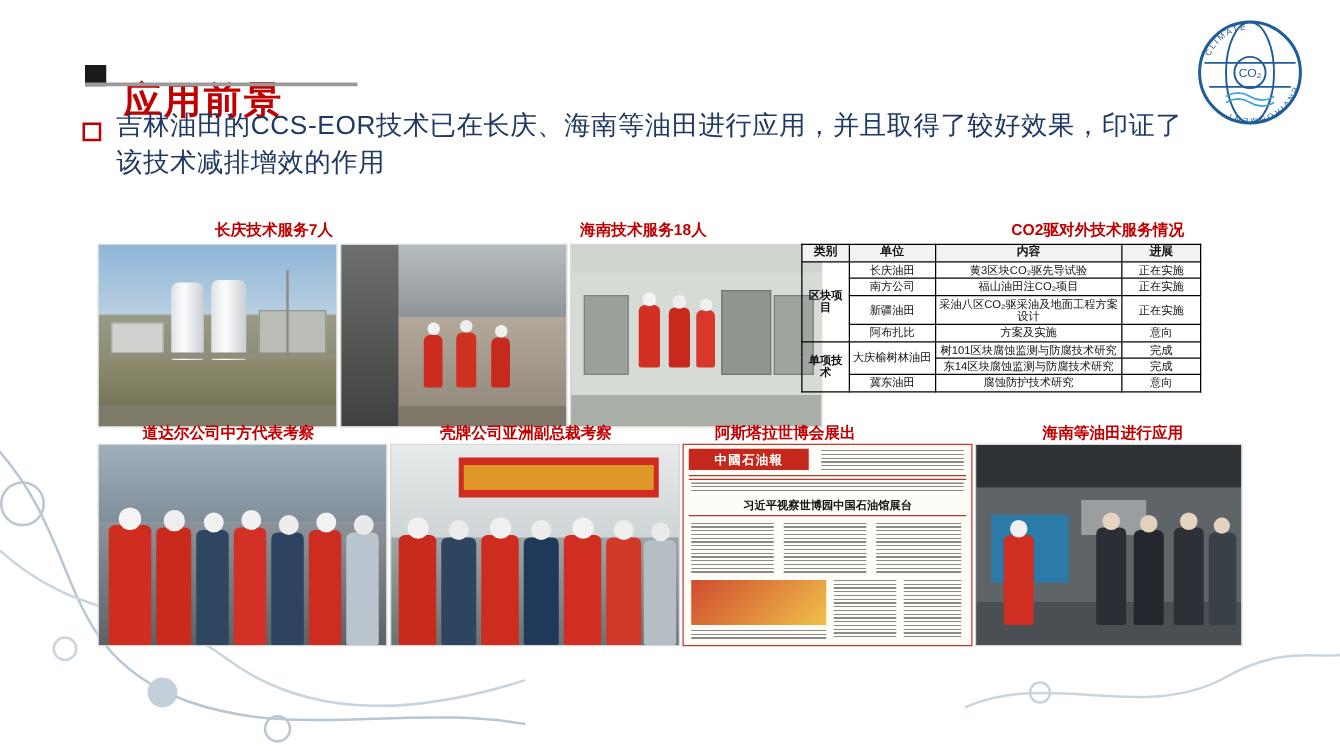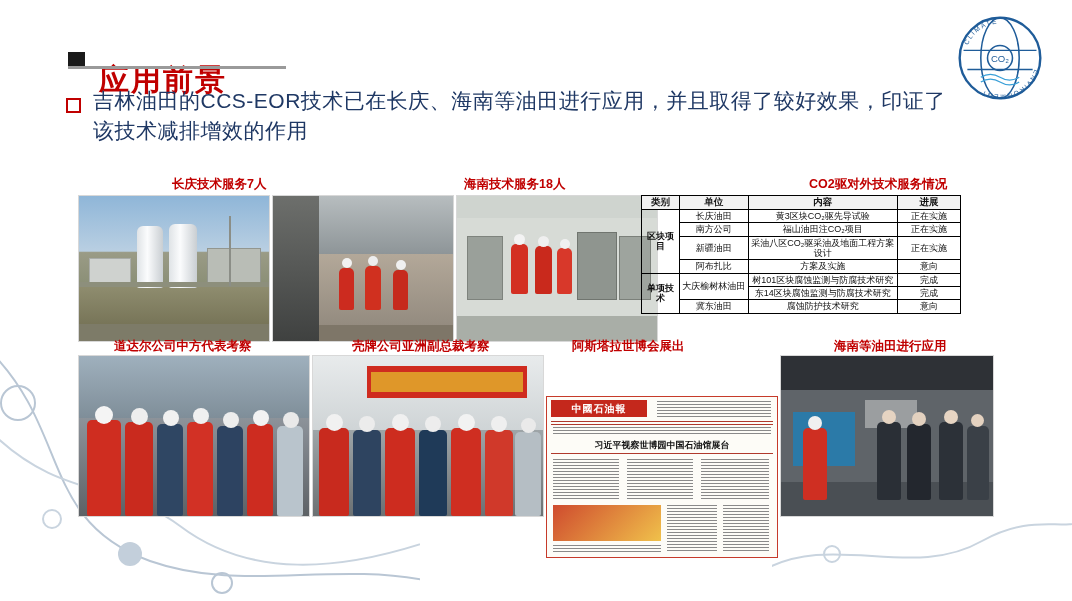--- a/index.html
+++ b/index.html
@@ -50,21 +50,21 @@
   table td,table th{border:1px solid #000;padding:1px 2px;text-align:center;line-height:1.15;}
   .thead td{background:#f2f2f2;font-weight:bold;font-size:9.5px;}
   .colcat{width:34px;font-weight:bold;}
   .colunit{width:66px;}
   .colcontent{width:150px;}
   .colprog{width:60px;}
 
   
   .ph4{left:78px;top:355px;width:230px;height:160px;background:linear-gradient(#c9cfd4,#8d949a);}
   .ph5{left:312px;top:355px;width:230px;height:160px;background:linear-gradient(#d3d7da,#a8adb0);}
-  .ph6{left:546px;top:355px;width:230px;height:160px;background:#fdfcf7;border:1px solid #c63a2a;margin-top:41px;}
+  .ph6{left:546px;top:355px;width:230px;height:160px;background:#fdfcf7;border:1px solid #c63a2a;}
   .ph7{left:780px;top:355px;width:212px;height:160px;background:linear-gradient(#4a4d55,#2b2e33);}
 
   
   .np-head{position:absolute;left:4px;top:3px;width:96px;height:17px;background:#c4281c;color:#fff;font-size:10px;
            display:flex;align-items:center;justify-content:center;font-weight:bold;letter-spacing:1px;}
   .np-rule{position:absolute;left:4px;width:222px;height:1px;background:#b0392c;}
   .np-title{position:absolute;left:8px;top:42px;width:214px;text-align:center;font-size:9px;font-weight:bold;color:#111;}
   .np-col{position:absolute;background:repeating-linear-gradient(#8a8a8a 0 1px,transparent 1px 3px);}
   .np-img{position:absolute;background:linear-gradient(135deg,#cf4b2e,#f0c14b);}
 

